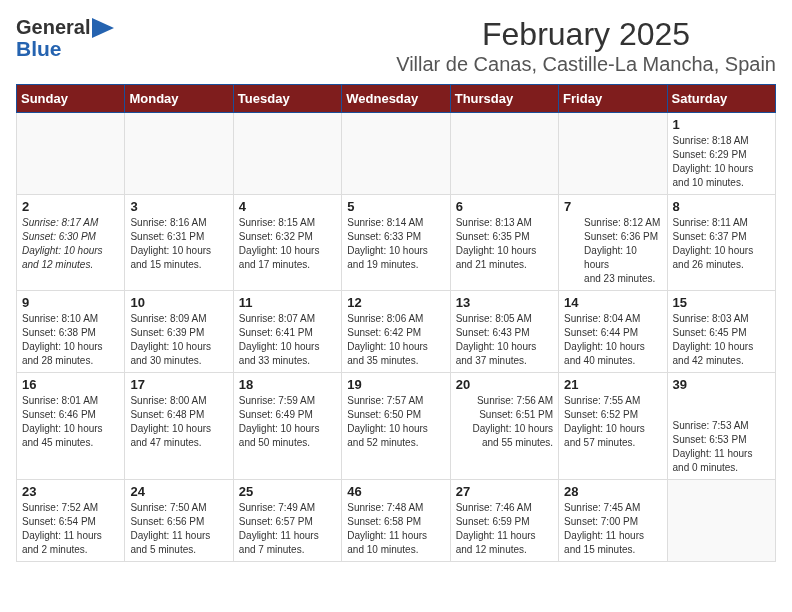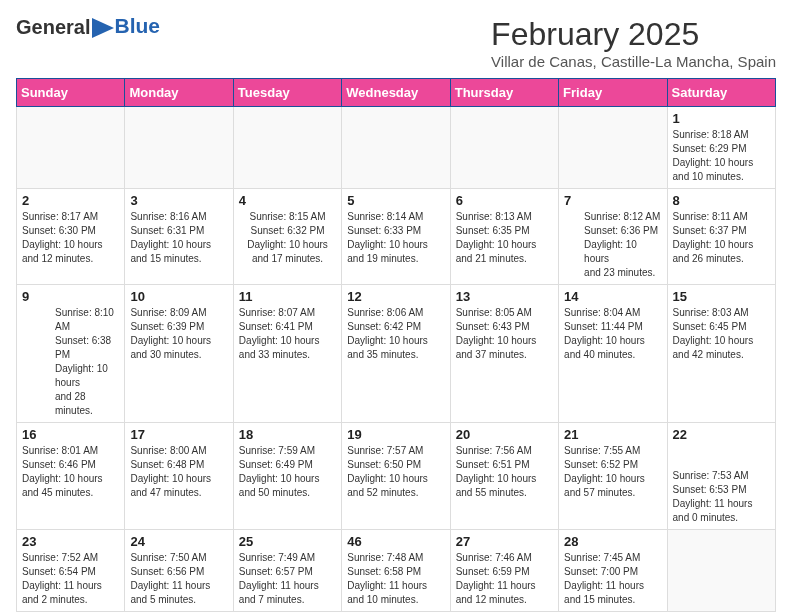--- a/index.html
+++ b/index.html
@@ -11,41 +11,42 @@
       padding: 16px;
     }
     .header {
       display: flex;
       align-items: flex-start;
       justify-content: space-between;
       margin-bottom: 8px;
     }
     .logo {
       display: flex;
+      flex-direction: column;
       align-items: flex-start;
     }
     .title-area {
-      text-align: left;
+      text-align: center;
     }
     .month-title {
       font-size: 32px;
       color: #333;
       font-weight: normal;
     }
     .location {
-      font-size: 15px;
+      font-size: 20px;
       color: #555;
     }
     .calendar {
       width: 100%;
       border-collapse: collapse;
       border: 1px solid #ccc;
     }
     .calendar th {
-      background-color: #ec4899;
+      background-color: #7f1d1d;
       color: #fff;
       font-size: 13px;
       font-weight: bold;
       padding: 6px 4px;
       text-align: left;
       border: 1px solid #1a4f9a;
     }
     .calendar td {
       vertical-align: top;
       padding: 4px 5px;
@@ -120,35 +121,35 @@
           <span class="day-number">1</span>
           <div class="day-info" style="white-space: pre-line;">Sunrise: 8:18 AM
 Sunset: 6:29 PM
 Daylight: 10 hours
 and 10 minutes.</div>
         </td>
       </tr>
       <tr>
         <td>
           <span class="day-number">2</span>
-          <div class="day-info" style="white-space: pre-line;">Sunrise: 8:17 AM
+          <div class="day-info" style="white-space: pre-line; font-style: italic;">Sunrise: 8:17 AM
 Sunset: 6:30 PM
 Daylight: 10 hours
 and 12 minutes.</div>
         </td>
         <td>
           <span class="day-number">3</span>
           <div class="day-info" style="white-space: pre-line;">Sunrise: 8:16 AM
 Sunset: 6:31 PM
 Daylight: 10 hours
 and 15 minutes.</div>
         </td>
         <td>
           <span class="day-number">4</span>
-          <div class="day-info" style="white-space: pre-line; text-align: center;">Sunrise: 8:15 AM
+          <div class="day-info" style="white-space: pre-line;">Sunrise: 8:15 AM
 Sunset: 6:32 PM
 Daylight: 10 hours
 and 17 minutes.</div>
         </td>
         <td>
           <span class="day-number">5</span>
           <div class="day-info" style="white-space: pre-line;">Sunrise: 8:14 AM
 Sunset: 6:33 PM
 Daylight: 10 hours
 and 19 minutes.</div>
@@ -171,21 +172,21 @@
           <span class="day-number">8</span>
           <div class="day-info" style="white-space: pre-line;">Sunrise: 8:11 AM
 Sunset: 6:37 PM
 Daylight: 10 hours
 and 26 minutes.</div>
         </td>
       </tr>
       <tr>
         <td>
           <span class="day-number">9</span>
-          <div class="day-info" style="white-space: pre-line; margin-left: 33px;">Sunrise: 8:10 AM
+          <div class="day-info" style="white-space: pre-line;">Sunrise: 8:10 AM
 Sunset: 6:38 PM
 Daylight: 10 hours
 and 28 minutes.</div>
         </td>
         <td>
           <span class="day-number">10</span>
           <div class="day-info" style="white-space: pre-line;">Sunrise: 8:09 AM
 Sunset: 6:39 PM
 Daylight: 10 hours
 and 30 minutes.</div>
@@ -207,21 +208,21 @@
         <td>
           <span class="day-number">13</span>
           <div class="day-info" style="white-space: pre-line;">Sunrise: 8:05 AM
 Sunset: 6:43 PM
 Daylight: 10 hours
 and 37 minutes.</div>
         </td>
         <td>
           <span class="day-number">14</span>
           <div class="day-info" style="white-space: pre-line;">Sunrise: 8:04 AM
-Sunset: 11:44 PM
+Sunset: 6:44 PM
 Daylight: 10 hours
 and 40 minutes.</div>
         </td>
         <td>
           <span class="day-number">15</span>
           <div class="day-info" style="white-space: pre-line;">Sunrise: 8:03 AM
 Sunset: 6:45 PM
 Daylight: 10 hours
 and 42 minutes.</div>
         </td>
@@ -250,34 +251,34 @@
         </td>
         <td>
           <span class="day-number">19</span>
           <div class="day-info" style="white-space: pre-line;">Sunrise: 7:57 AM
 Sunset: 6:50 PM
 Daylight: 10 hours
 and 52 minutes.</div>
         </td>
         <td>
           <span class="day-number">20</span>
-          <div class="day-info" style="white-space: pre-line;">Sunrise: 7:56 AM
+          <div class="day-info" style="white-space: pre-line; text-align: right;">Sunrise: 7:56 AM
 Sunset: 6:51 PM
 Daylight: 10 hours
 and 55 minutes.</div>
         </td>
         <td>
           <span class="day-number">21</span>
           <div class="day-info" style="white-space: pre-line;">Sunrise: 7:55 AM
 Sunset: 6:52 PM
 Daylight: 10 hours
 and 57 minutes.</div>
         </td>
         <td>
-          <span class="day-number">22</span>
+          <span class="day-number">39</span>
           <div class="day-info" style="white-space: pre-line; margin-top: 27px;">Sunrise: 7:53 AM
 Sunset: 6:53 PM
 Daylight: 11 hours
 and 0 minutes.</div>
         </td>
       </tr>
       <tr>
         <td>
           <span class="day-number">23</span>
           <div class="day-info" style="white-space: pre-line;">Sunrise: 7:52 AM

